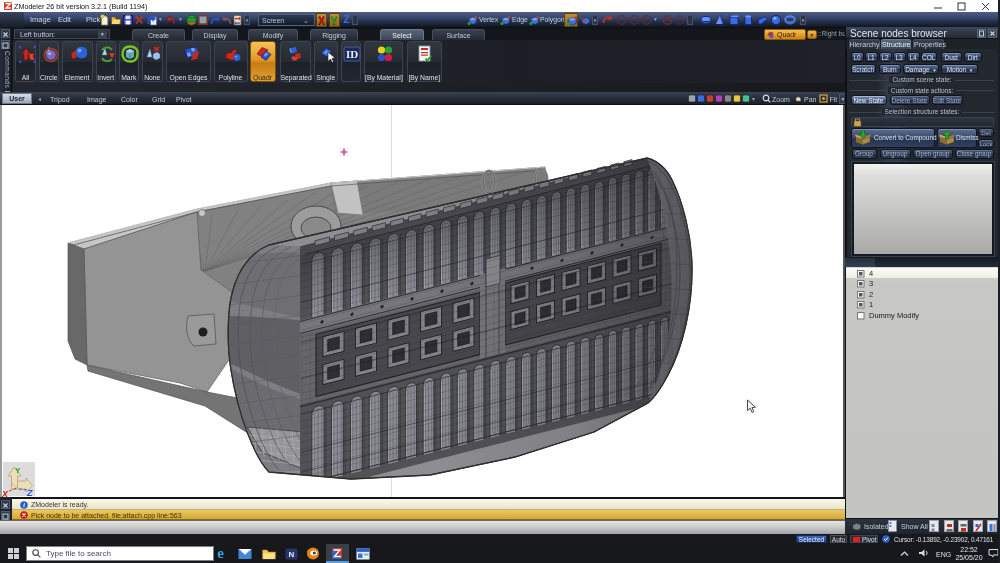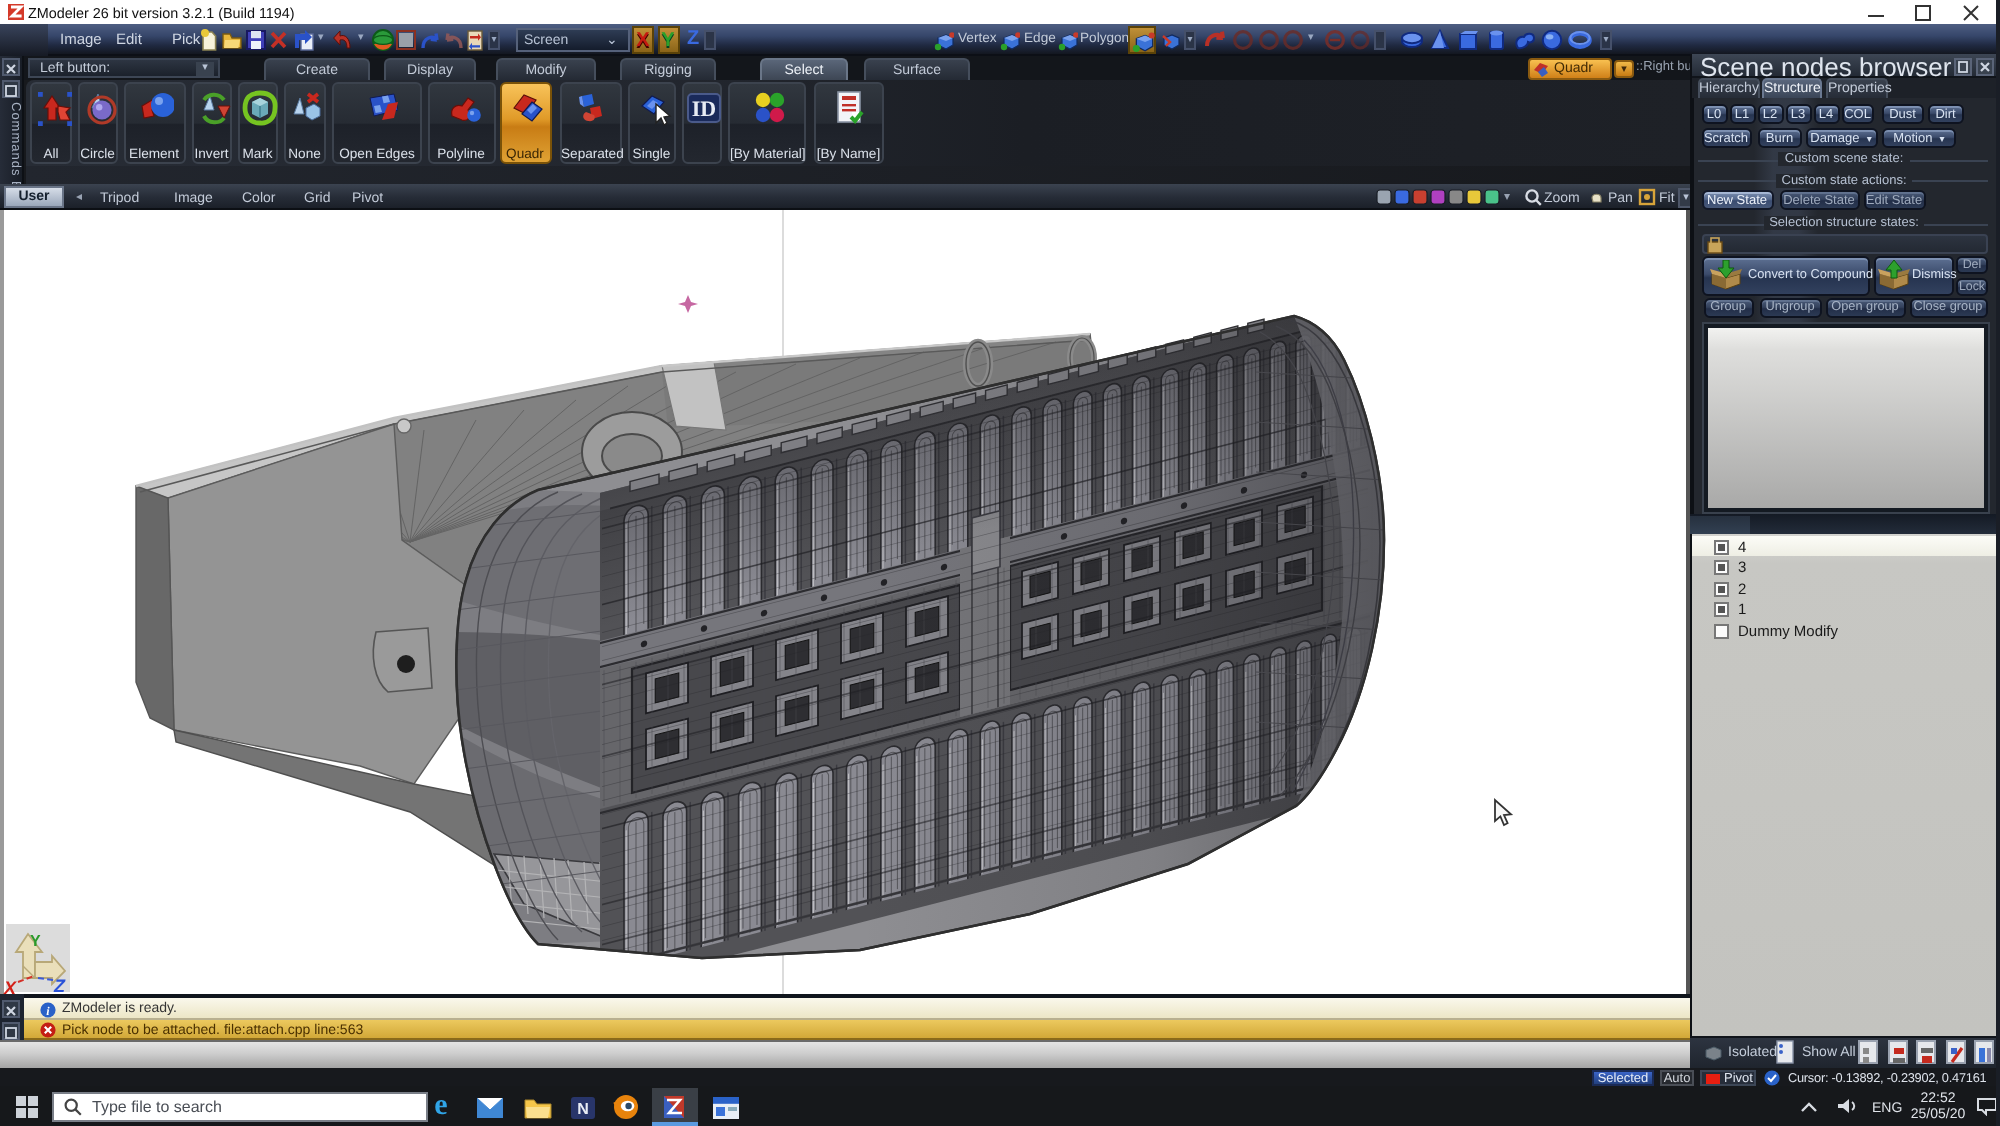--- a/index.html
+++ b/index.html
@@ -1038,21 +1038,21 @@
     <path d="M8 3 C9.5 4 9.5 6 8 7" stroke="#d8dce2" stroke-width="1" fill="none"></path>
   </svg>
 <div class="abs" style="left:936px;top:549.5px;font-size:7px;line-height:9px;color:#e0e4ea;white-space:nowrap;">ENG</div>
 <div class="abs" style="left:950px;top:545.5px;width:38px;font-size:7px;color:#e0e4ea;text-align:center;line-height:8px">22:52<br>25/05/20</div>
 <svg class="abs" style="left:988px;top:548px" width="11" height="10" viewBox="0 0 11 10">
     <path d="M1 1.5 L10 1.5 L10 7 L5 7 L5 9 L3 7 L1 7 Z" fill="none" stroke="#d8dce2" stroke-width="1"></path>
   </svg>
 <div class="abs" style="left:845px;top:27px;width:155px;height:507px;background:#23272e;border-left:2px solid #0d1015;"></div>
 <div class="abs" style="left:877px;top:48px;width:32px;height:210px;background:linear-gradient(90deg,rgba(90,105,130,0) 0%,rgba(95,110,140,0.25) 30%,rgba(95,110,140,0.25) 70%,rgba(90,105,130,0) 100%);"></div>
 <div class="abs" style="left:846px;top:27px;width:154px;height:12px;background:linear-gradient(180deg,#3d4654,#232a35);border-bottom:1px solid #10141a;"></div>
-<div class="abs" style="left:850px;top:28.5px;font-size:13px;line-height:9.5px;color:#dfe5ee;white-space:nowrap;">Scene nodes browser</div>
+<div class="abs" style="left:850px;top:28.5px;font-size:10px;line-height:9.5px;color:#dfe5ee;white-space:nowrap;">Scene nodes browser</div>
 <div class="abs" style="left:977px;top:28.5px;width:9px;height:9px;background:#39424f;border:1px solid #5a6478;">
     <svg width="7" height="7">
       <rect x="1.5" y="1" width="4" height="5" fill="none" stroke="#cfd6e2" stroke-width="0.9"></rect>
     </svg>
   </div>
 <div class="abs" style="left:987.5px;top:28.5px;width:9px;height:9px;background:#39424f;border:1px solid #5a6478;">
     <svg width="7" height="7">
       <path d="M1.5 1.5 L5.5 5.5 M5.5 1.5 L1.5 5.5" stroke="#cfd6e2" stroke-width="1.1"></path>
     </svg>
   </div>

